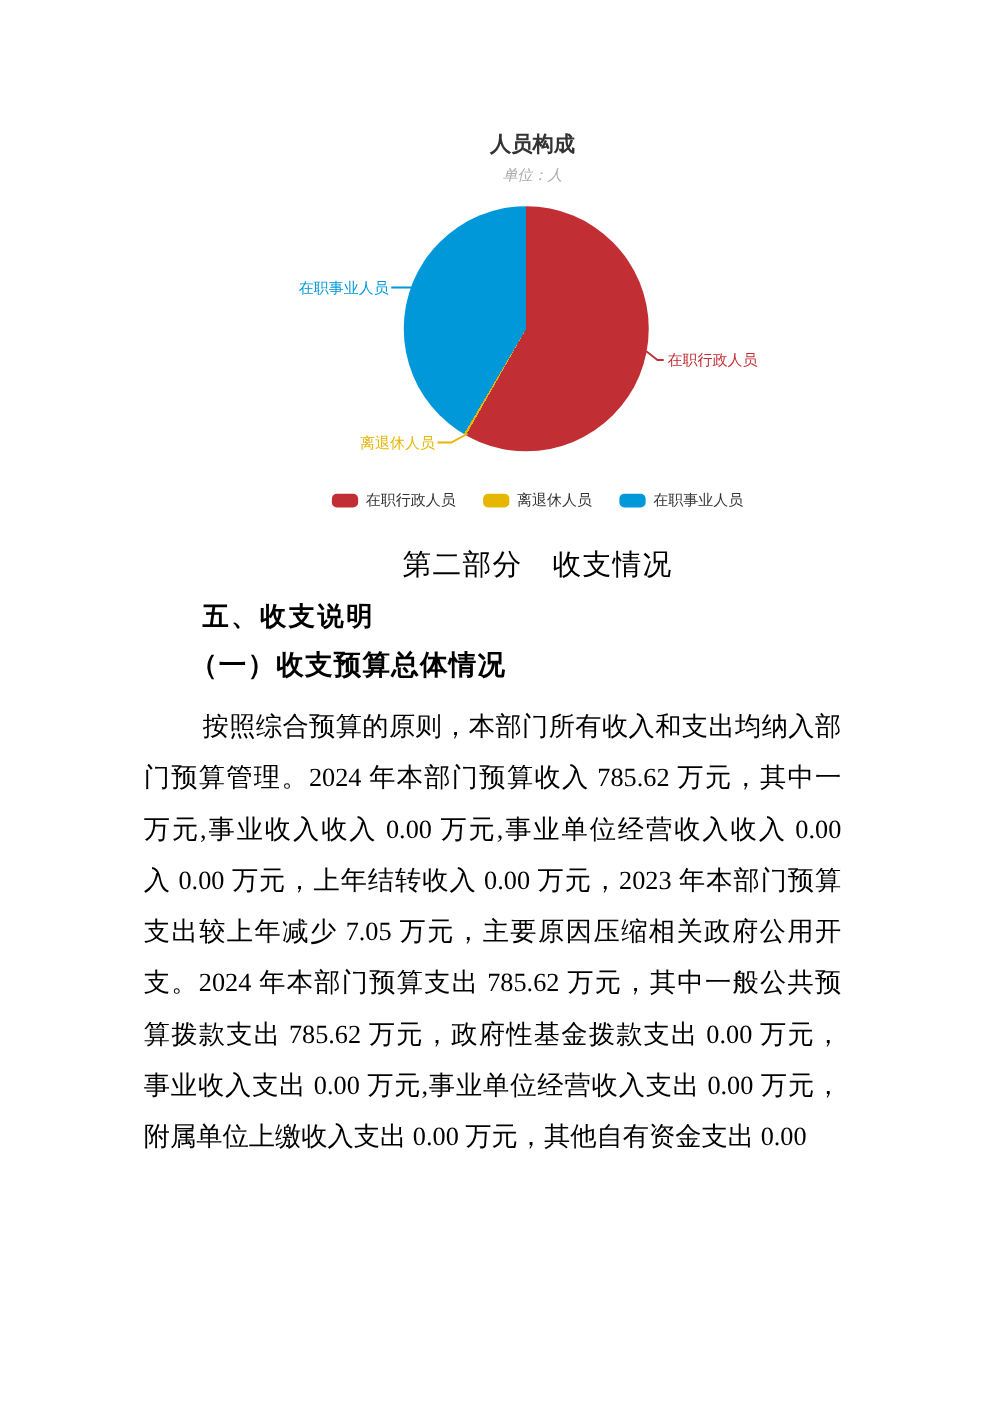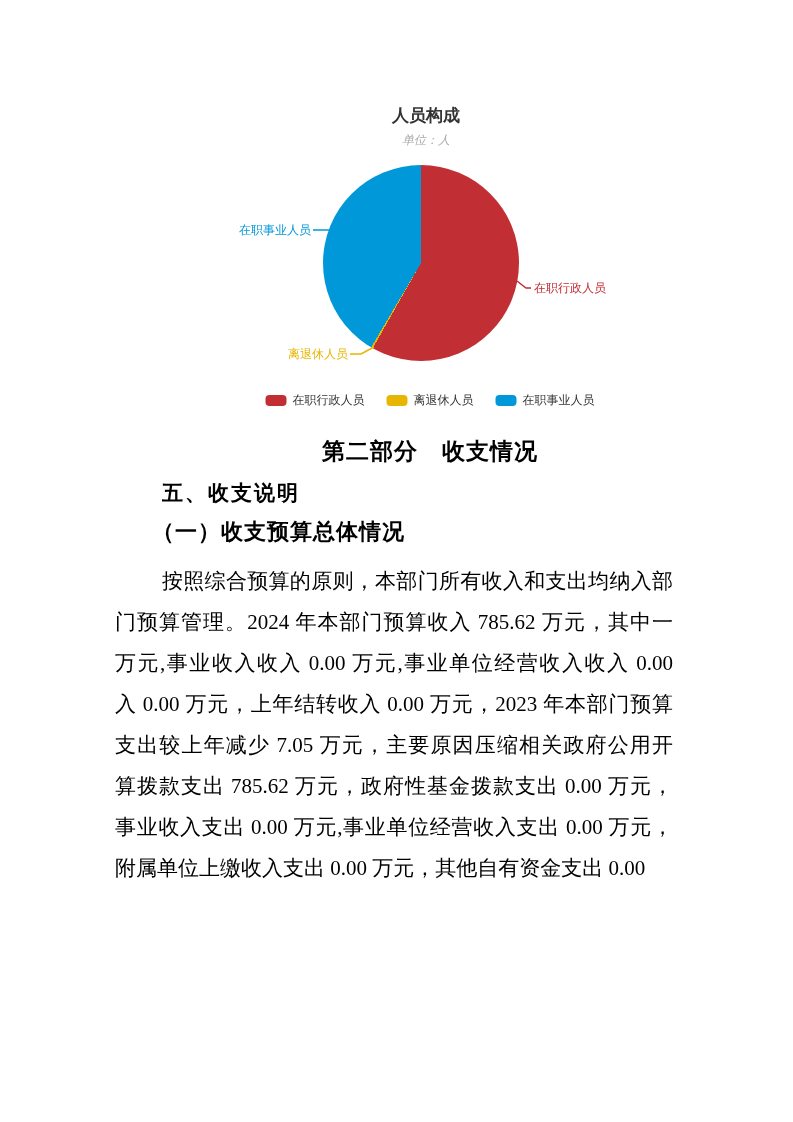--- a/index.html
+++ b/index.html
@@ -70,21 +70,21 @@
   .legend-label {
     font-family: "Liberation Sans", "DejaVu Sans", sans-serif;
     font-size: 12px; color: #333333;
   }
 
   
   .part-heading {
     position: absolute;
     top: 436px; left: 430px;
     transform: translateX(-50%);
-    font-size: 23px; font-weight: bold; color: #000000;
+    font-size: 23px; font-weight: normal; color: #000000;
     white-space: nowrap;
     letter-spacing: 1px;
   }
   .section-heading {
     position: absolute;
     top: 479px; left: 162px;
     font-size: 21px; font-weight: bold; color: #000000;
     white-space: nowrap;
     letter-spacing: 2px;
     text-align: center;
@@ -154,18 +154,19 @@
   <div class="part-heading">第二部分　收支情况</div>
   <div class="section-heading">五、收支说明</div>
   <div class="subsection-heading">（一）收支预算总体情况</div>
 
   <div class="body-paragraph">
     <div class="body-line first-line">按照综合预算的原则，本部门所有收入和支出均纳入部</div>
     <div class="body-line">门预算管理。2024 年本部门预算收入 785.62 万元，其中一</div>
     <div class="body-line">万元,事业收入收入 0.00 万元,事业单位经营收入收入 0.00</div>
     <div class="body-line">入 0.00 万元，上年结转收入 0.00 万元，2023 年本部门预算</div>
     <div class="body-line">支出较上年减少 7.05 万元，主要原因压缩相关政府公用开</div>
+    <div class="body-line">支。2024 年本部门预算支出 785.62 万元，其中一般公共预</div>
     <div class="body-line">算拨款支出 785.62 万元，政府性基金拨款支出 0.00 万元，</div>
     <div class="body-line">事业收入支出 0.00 万元,事业单位经营收入支出 0.00 万元，</div>
     <div class="body-line last-line">附属单位上缴收入支出 0.00 万元，其他自有资金支出 0.00</div>
   </div>
 
 </div>
 
 </body></html>

